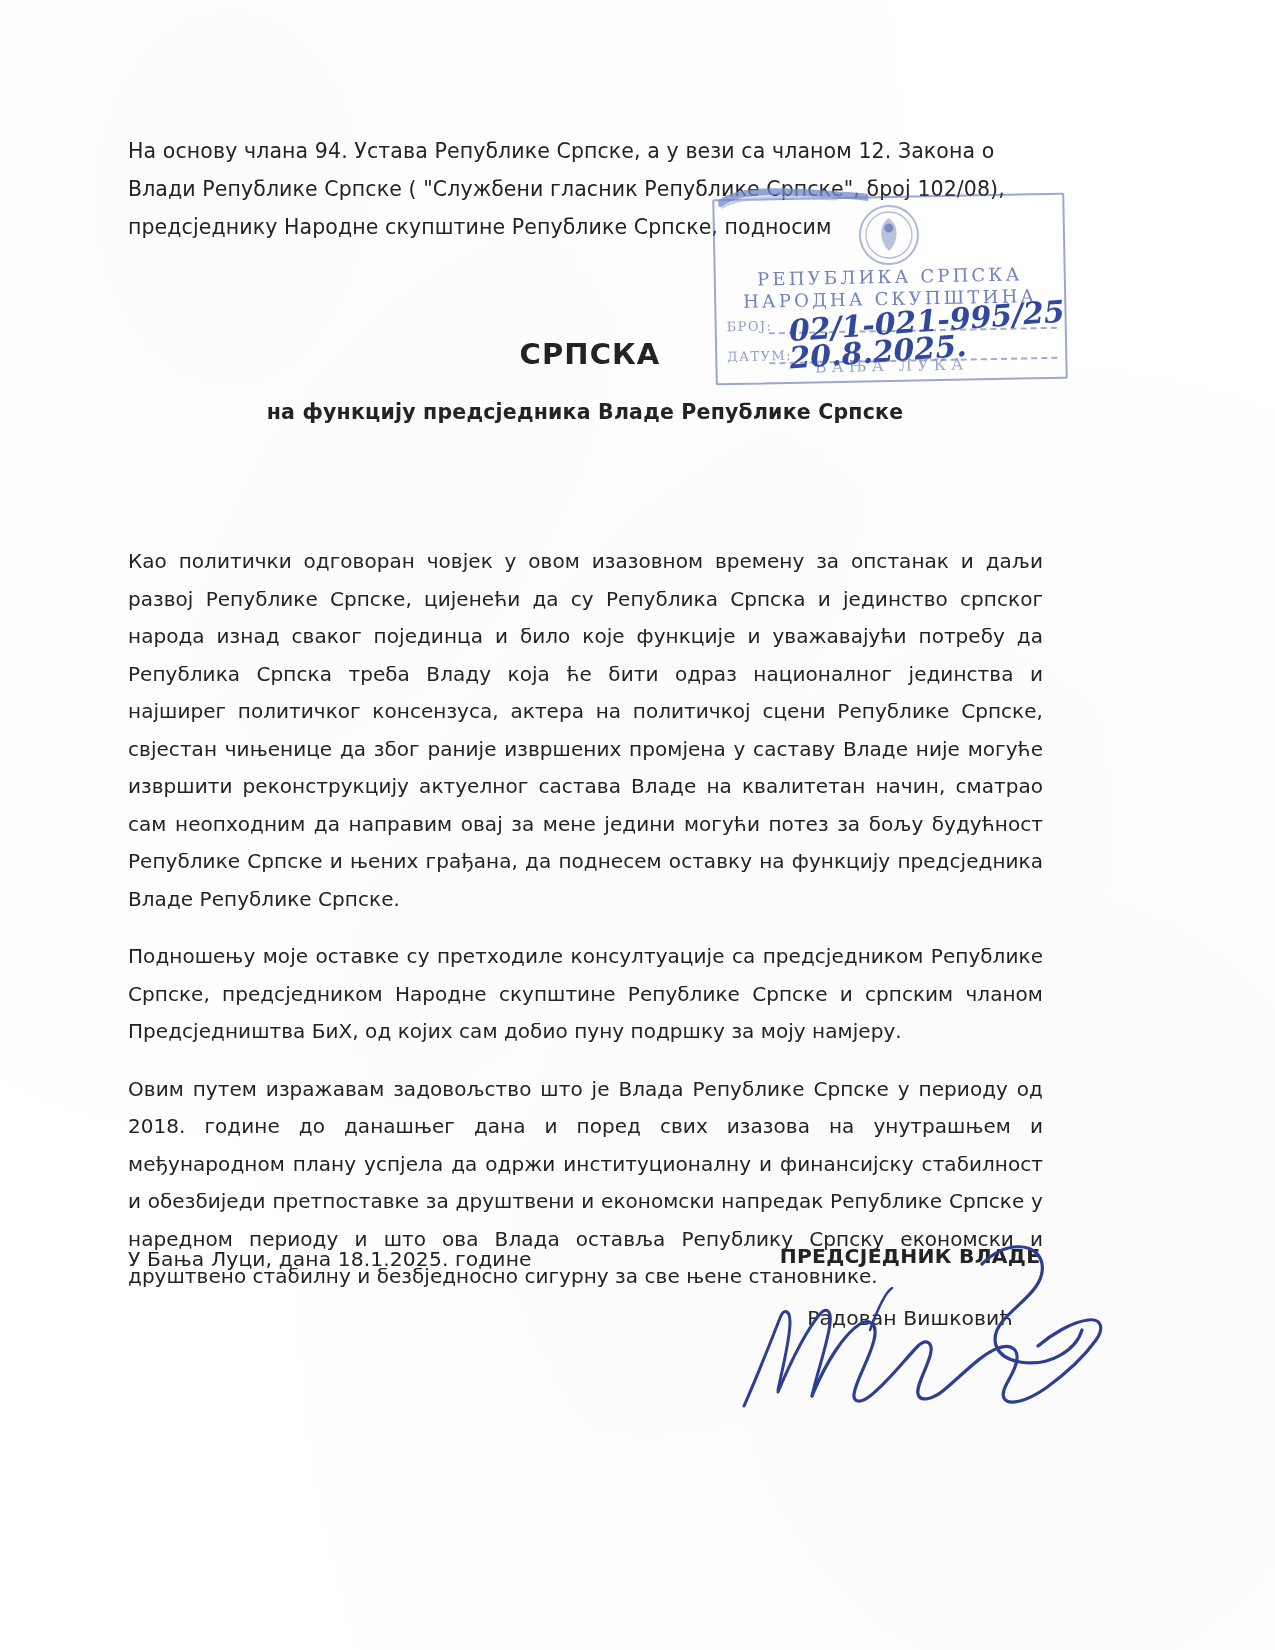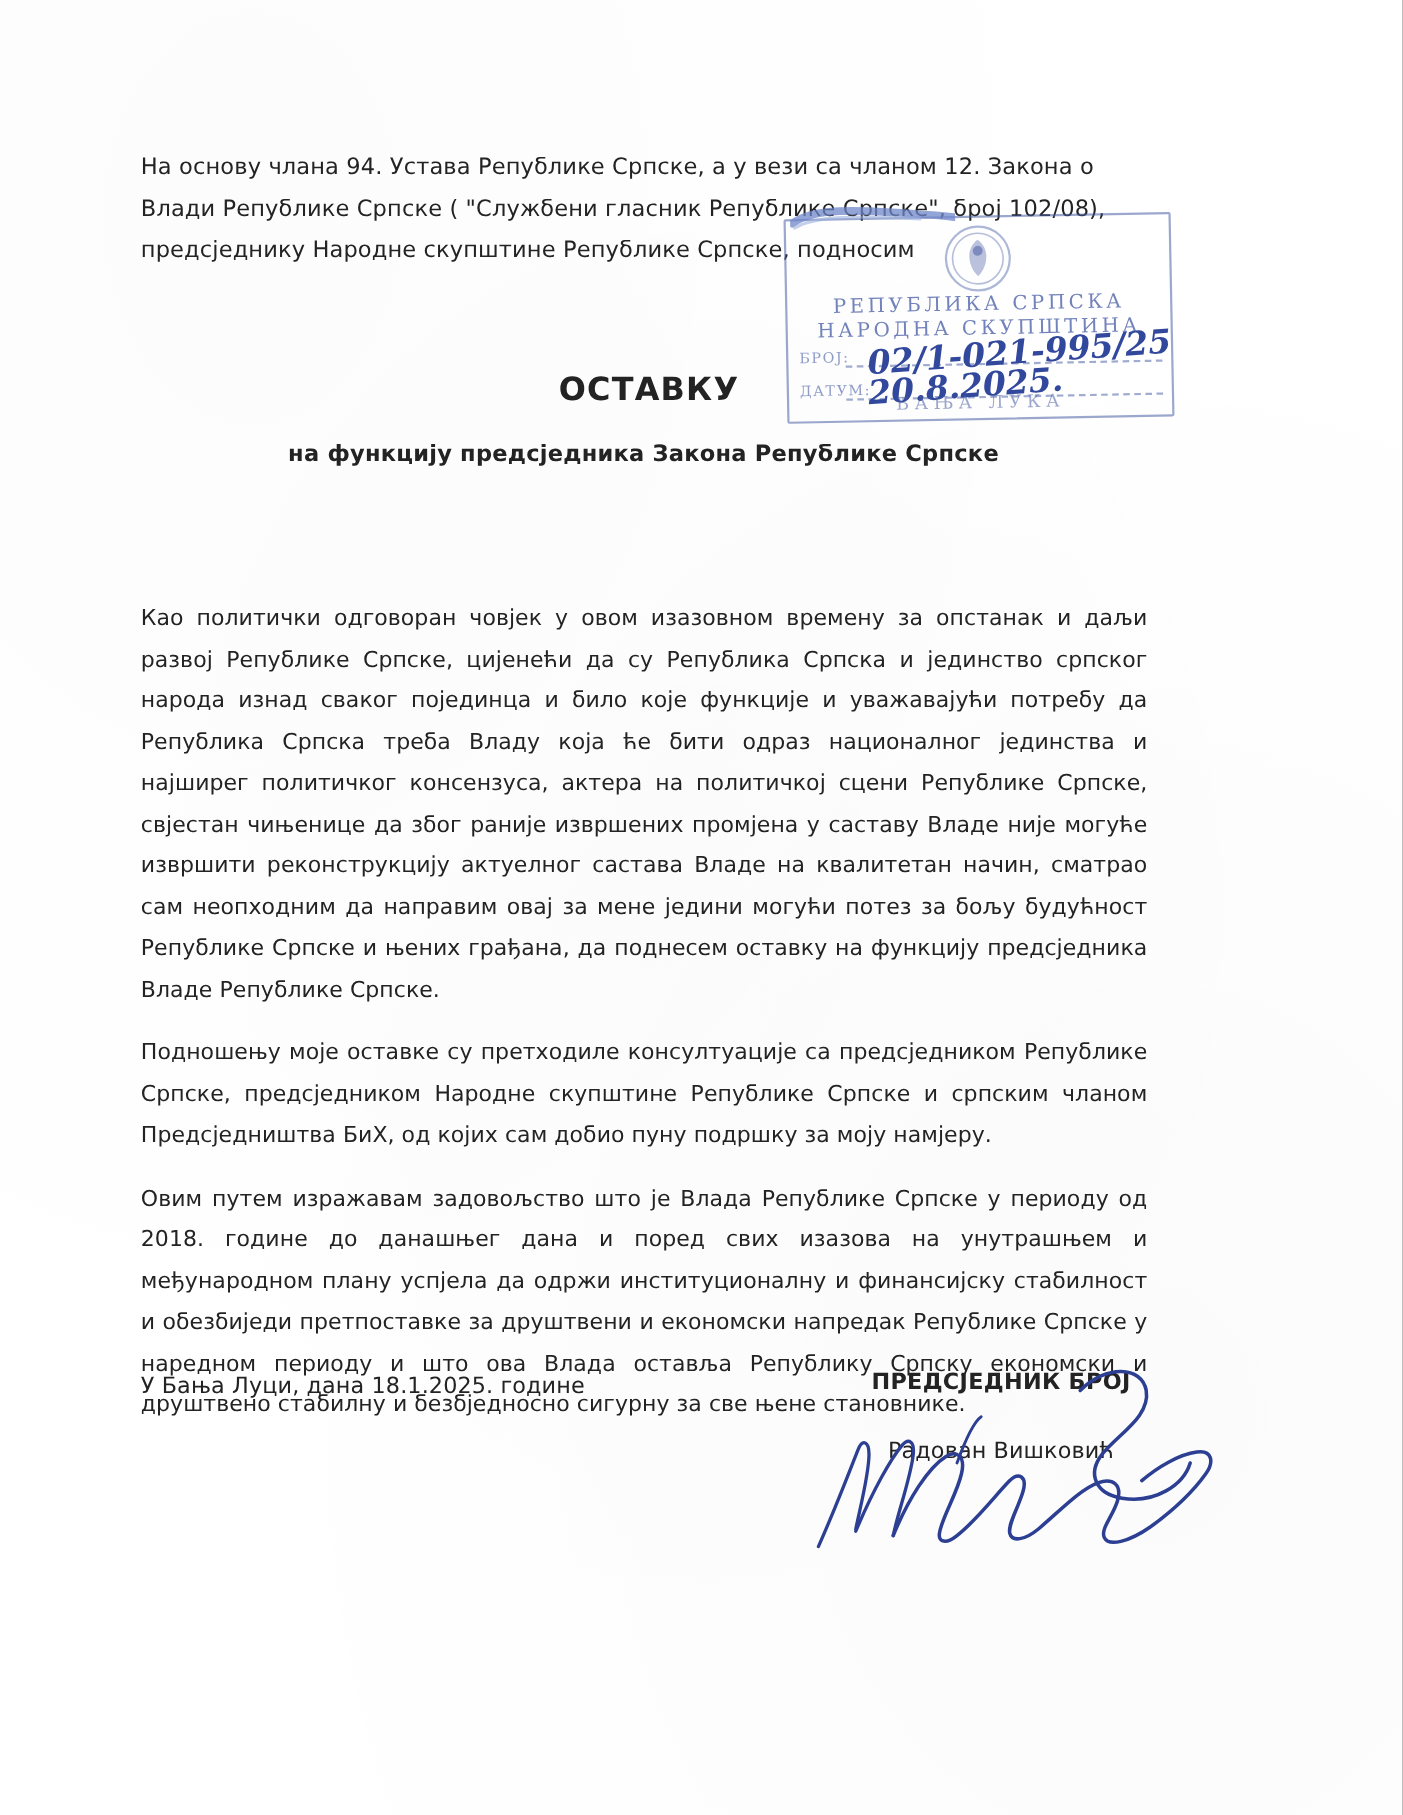--- a/index.html
+++ b/index.html
@@ -234,33 +234,33 @@
 
     <div class="stamp-row datum">
       <span class="stamp-label">ДАТУМ:</span>
       <span class="stamp-dots"></span>
       <span class="stamp-hand">20.8.2025.</span>
     </div>
 
     <div class="stamp-city">БАЊА ЛУКА</div>
   </div>
 
-  <div class="doc-title">ОСТАВКУ</div>
-  <div class="doc-subtitle">на функцију предсједника Закона Републике Српске</div>
+  <div class="doc-title">СРПСКА</div>
+  <div class="doc-subtitle">на функцију предсједника Владе Републике Српске</div>
 
   <div class="body-copy">
     <p>Као политички одговоран човјек у овом изазовном времену  за  опстанак и даљи развој Републике Српске, цијенећи да су Република Српска  и јединство српског народа изнад сваког појединца и било које функције и   уважавајући потребу да Република Српска треба Владу која ће бити одраз националног јединства и најширег   политичког консензуса, актера на политичкој сцени  Републике Српске, свјестан чињенице да због раније извршених промјена у саставу Владе није могуће извршити реконструкцију актуелног састава Владе на квалитетан начин, сматрао сам неопходним да направим овај за мене једини могући потез за бољу будућност Републике Српске и њених грађана, да поднесем оставку на функцију  предсједника Владе Републике Српске.</p>
     <p>Подношењу моје оставке су претходиле консултуације са предсједником Републике Српске, предсједником Народне скупштине Републике Српске и српским чланом Предсједништва БиХ, од којих сам добио пуну подршку за моју намјеру.</p>
     <p>Овим путем изражавам задовољство што је Влада Републике Српске у периоду од 2018. године до данашњег дана и поред свих изазова на унутрашњем и међународном плану успјела да одржи институционалну и финансијску стабилност и обезбиједи претпоставке за друштвени и економски напредак Републике Српске у наредном периоду и што ова Влада оставља  Републику Српску  економски  и друштвено стабилну и  безбједносно сигурну за све њене становнике.</p>
   </div>
 
   <div class="place-date">У Бања Луци, дана 18.1.2025. године</div>
 
   <div class="sign-block">
-    <div class="sign-role">ПРЕДСЈЕДНИК БРОЈ</div>
+    <div class="sign-role">ПРЕДСЈЕДНИК ВЛАДЕ</div>
     <div class="sign-name">Радован Вишковић</div>
   </div>
 
   <svg class="signature-svg" viewBox="0 0 400 190">
     <g fill="none" stroke="#2c3f93" stroke-linecap="round" stroke-linejoin="round">
       <path d="M262 34 C 286 10, 318 12, 322 34 C 326 58, 296 74, 282 92
                C 268 110, 276 128, 300 132 C 330 137, 356 120, 362 100" stroke-width="3.2"></path>
       <path d="M24 176 C 40 140, 52 108, 60 88 C 64 78, 70 80, 70 92
                C 70 110, 62 140, 58 160" stroke-width="3"></path>
       <path d="M58 162 C 74 124, 90 96, 100 84 C 106 77, 112 80, 110 94

